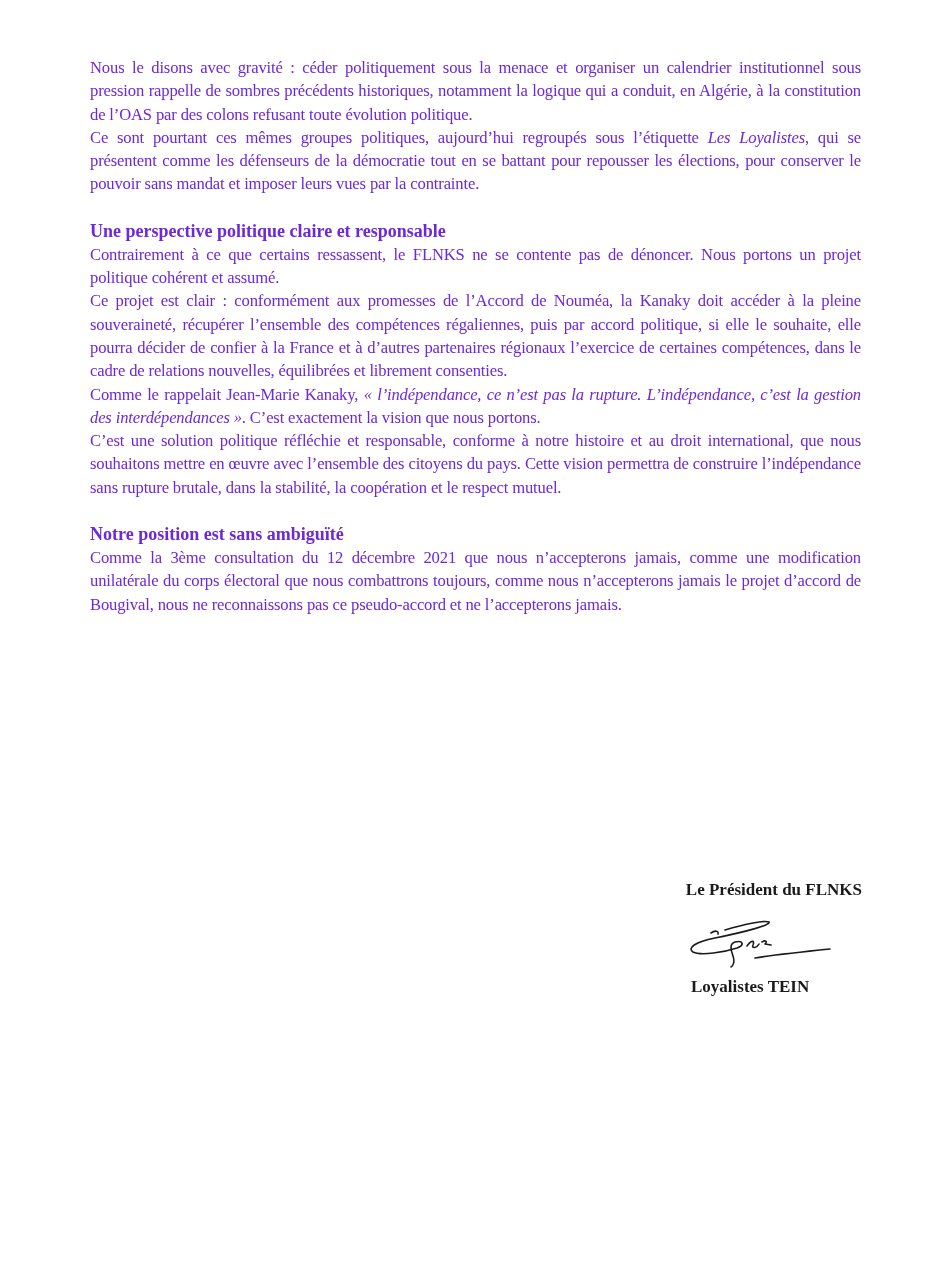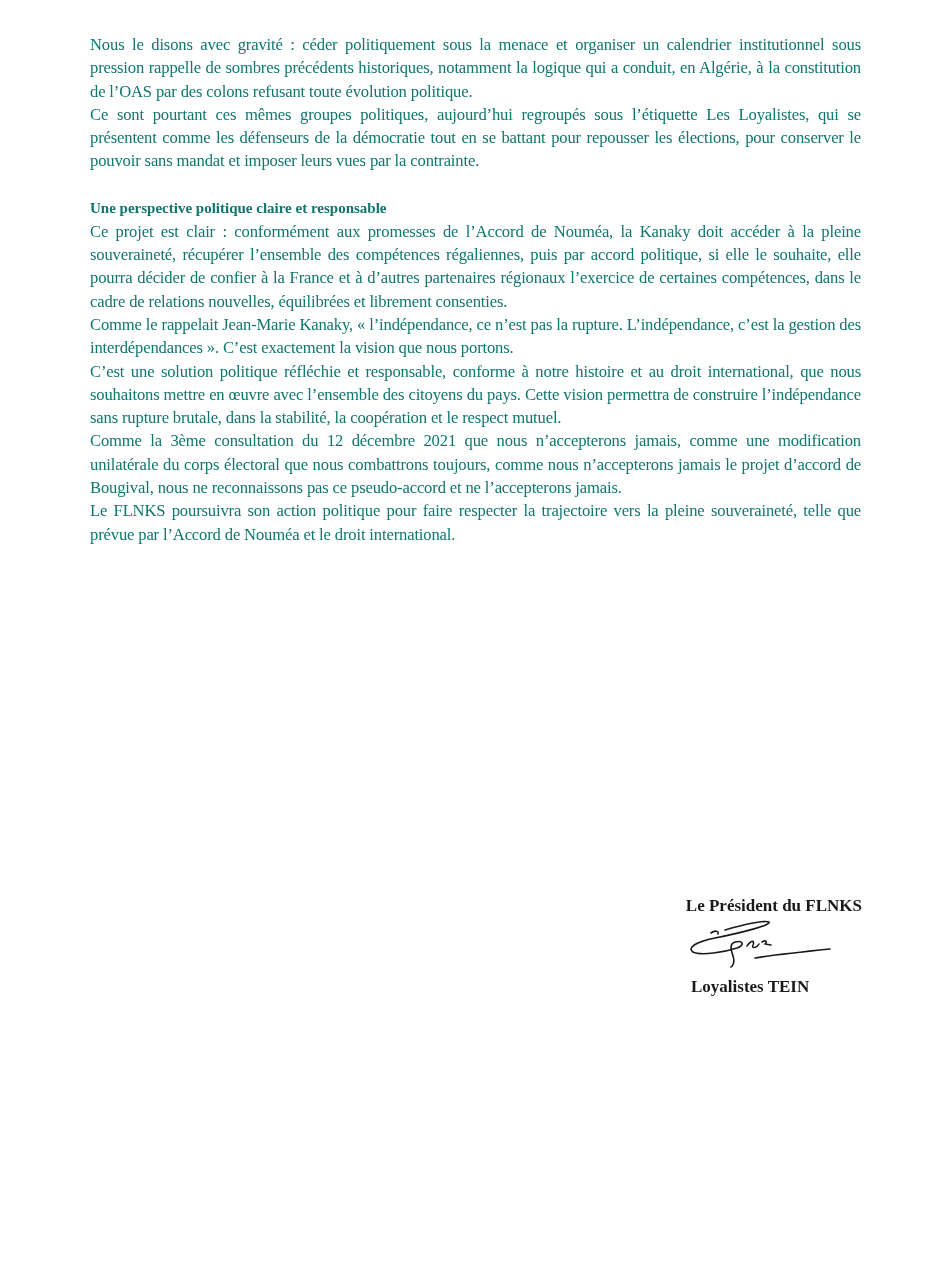--- a/index.html
+++ b/index.html
@@ -1,58 +1,59 @@
 <!DOCTYPE html>
 <html><head>
 <meta charset="utf-8">
 <style>
   html, body { margin: 0; padding: 0; background: #ffffff; }
   body { width: 939px; height: 1280px; position: relative; overflow: hidden; }
   .page {
-    position: absolute; left: 90px; top: 33px; width: 771px;
+    position: absolute; left: 90px; top: 56px; width: 771px;
     font-family: "Liberation Serif", "DejaVu Serif", serif;
-    color: #0f766e;
+    color: #6d28d9;
     font-size: 16.6px;
     line-height: 23.3px;
   }
   .para { margin: 0; text-align: justify; text-align-last: left; letter-spacing: -0.15px; }
-  .para .it { }
+  .para .it { font-style: italic; }
   .heading {
     margin: 23px 0 0 0;
     font-weight: bold;
-    font-size: 15px;
+    font-size: 18px;
     line-height: 24px;
   }
   .sig-block {
     position: absolute; left: 640px; top: 880px; width: 222px;
     font-family: "Liberation Serif", "DejaVu Serif", serif;
     color: #1a1a1a; font-weight: bold; font-size: 17px;
   }
-  .sig-title { position: absolute; right: 0; top: 16px; white-space: nowrap; }
+  .sig-title { position: absolute; right: 0; top: 0; white-space: nowrap; }
   .sig-name { position: absolute; left: 51px; top: 97px; white-space: nowrap; }
   .sig-svg { position: absolute; left: 45px; top: 38px; }
 </style>
 </head>
 <body>
 
 <div class="page">
   <div id="intro">
       <p class="para"><span>Nous le disons avec gravité : céder politiquement sous la menace et organiser un calendrier institutionnel sous pression rappelle de sombres précédents historiques, notamment la logique qui a conduit, en Algérie, à la constitution de l’OAS par des colons refusant toute évolution politique.</span></p>
       <p class="para"><span>Ce sont pourtant ces mêmes groupes politiques, aujourd’hui regroupés sous l’étiquette </span><span class="it">Les Loyalistes</span><span>, qui se présentent comme les défenseurs de la démocratie tout en se battant pour repousser les élections, pour conserver le pouvoir sans mandat et imposer leurs vues par la contrainte.</span></p>
     </div>
   <div id="sections">
       <div>
         <h2 class="heading">Une perspective politique claire et responsable</h2>
+        <p class="para"><span>Contrairement à ce que certains ressassent, le FLNKS ne se contente pas de dénoncer. Nous portons un projet politique cohérent et assumé.</span></p>
         <p class="para"><span>Ce projet est clair : conformément aux promesses de l’Accord de Nouméa, la Kanaky doit accéder à la pleine souveraineté, récupérer l’ensemble des compétences régaliennes, puis par accord politique, si elle le souhaite, elle pourra décider de confier à la France et à d’autres partenaires régionaux l’exercice de certaines compétences, dans le cadre de relations nouvelles, équilibrées et librement consenties.</span></p>
         <p class="para"><span>Comme le rappelait Jean-Marie Kanaky, </span><span class="it">« l’indépendance, ce n’est pas la rupture. L’indépendance, c’est la gestion des interdépendances »</span><span>. C’est exactement la vision que nous portons.</span></p>
         <p class="para"><span>C’est une solution politique réfléchie et responsable, conforme à notre histoire et au droit international, que nous souhaitons mettre en œuvre avec l’ensemble des citoyens du pays. Cette vision permettra de construire l’indépendance sans rupture brutale, dans la stabilité, la coopération et le respect mutuel.</span></p>
       </div>
       <div>
+        <h2 class="heading">Notre position est sans ambiguïté</h2>
         <p class="para"><span>Comme la 3ème consultation du 12 décembre 2021 que nous n’accepterons jamais, comme une modification unilatérale du corps électoral que nous combattrons toujours, comme nous n’accepterons jamais le projet d’accord de Bougival, nous ne reconnaissons pas ce pseudo-accord et ne l’accepterons jamais.</span></p>
-        <p class="para"><span>Le FLNKS poursuivra son action politique pour faire respecter la trajectoire vers la pleine souveraineté, telle que prévue par l’Accord de Nouméa et le droit international.</span></p>
       </div>
     </div>
 </div>
 
 <div class="sig-block">
   <div class="sig-title">Le Président du FLNKS</div>
   <svg class="sig-svg" width="150" height="52" viewBox="0 0 150 52">
     <g fill="none" stroke="#1a1a1a" stroke-width="1.6" stroke-linecap="round" stroke-linejoin="round">
       <path d="M40 12 C 60 6, 80 2, 84 4 C 86 7, 60 14, 30 20 C 10 24, 2 30, 8 34 C 16 38, 40 34, 52 30 C 60 27, 58 22, 50 24 C 44 26, 46 32, 48 38 C 50 44, 48 48, 46 49"></path>
       <path d="M26 15 C 30 12, 34 13, 33 16"></path>

